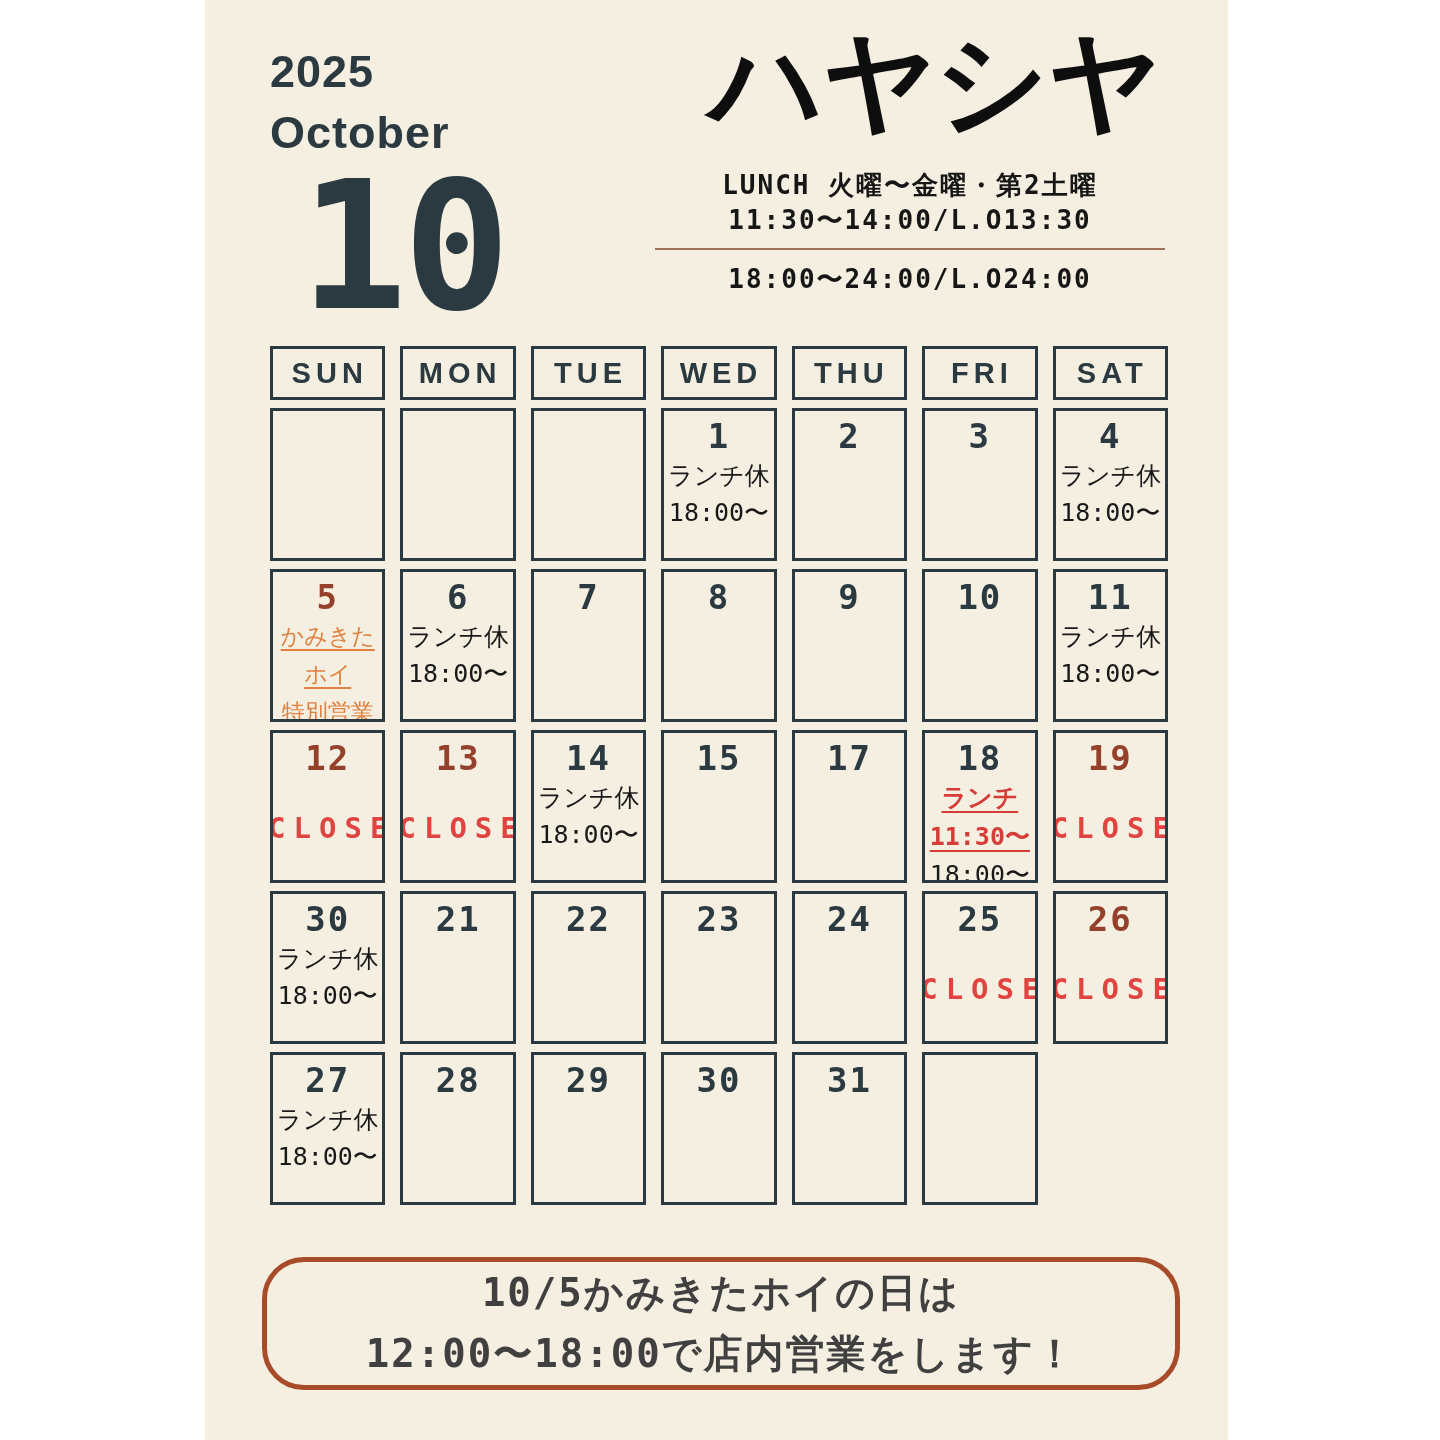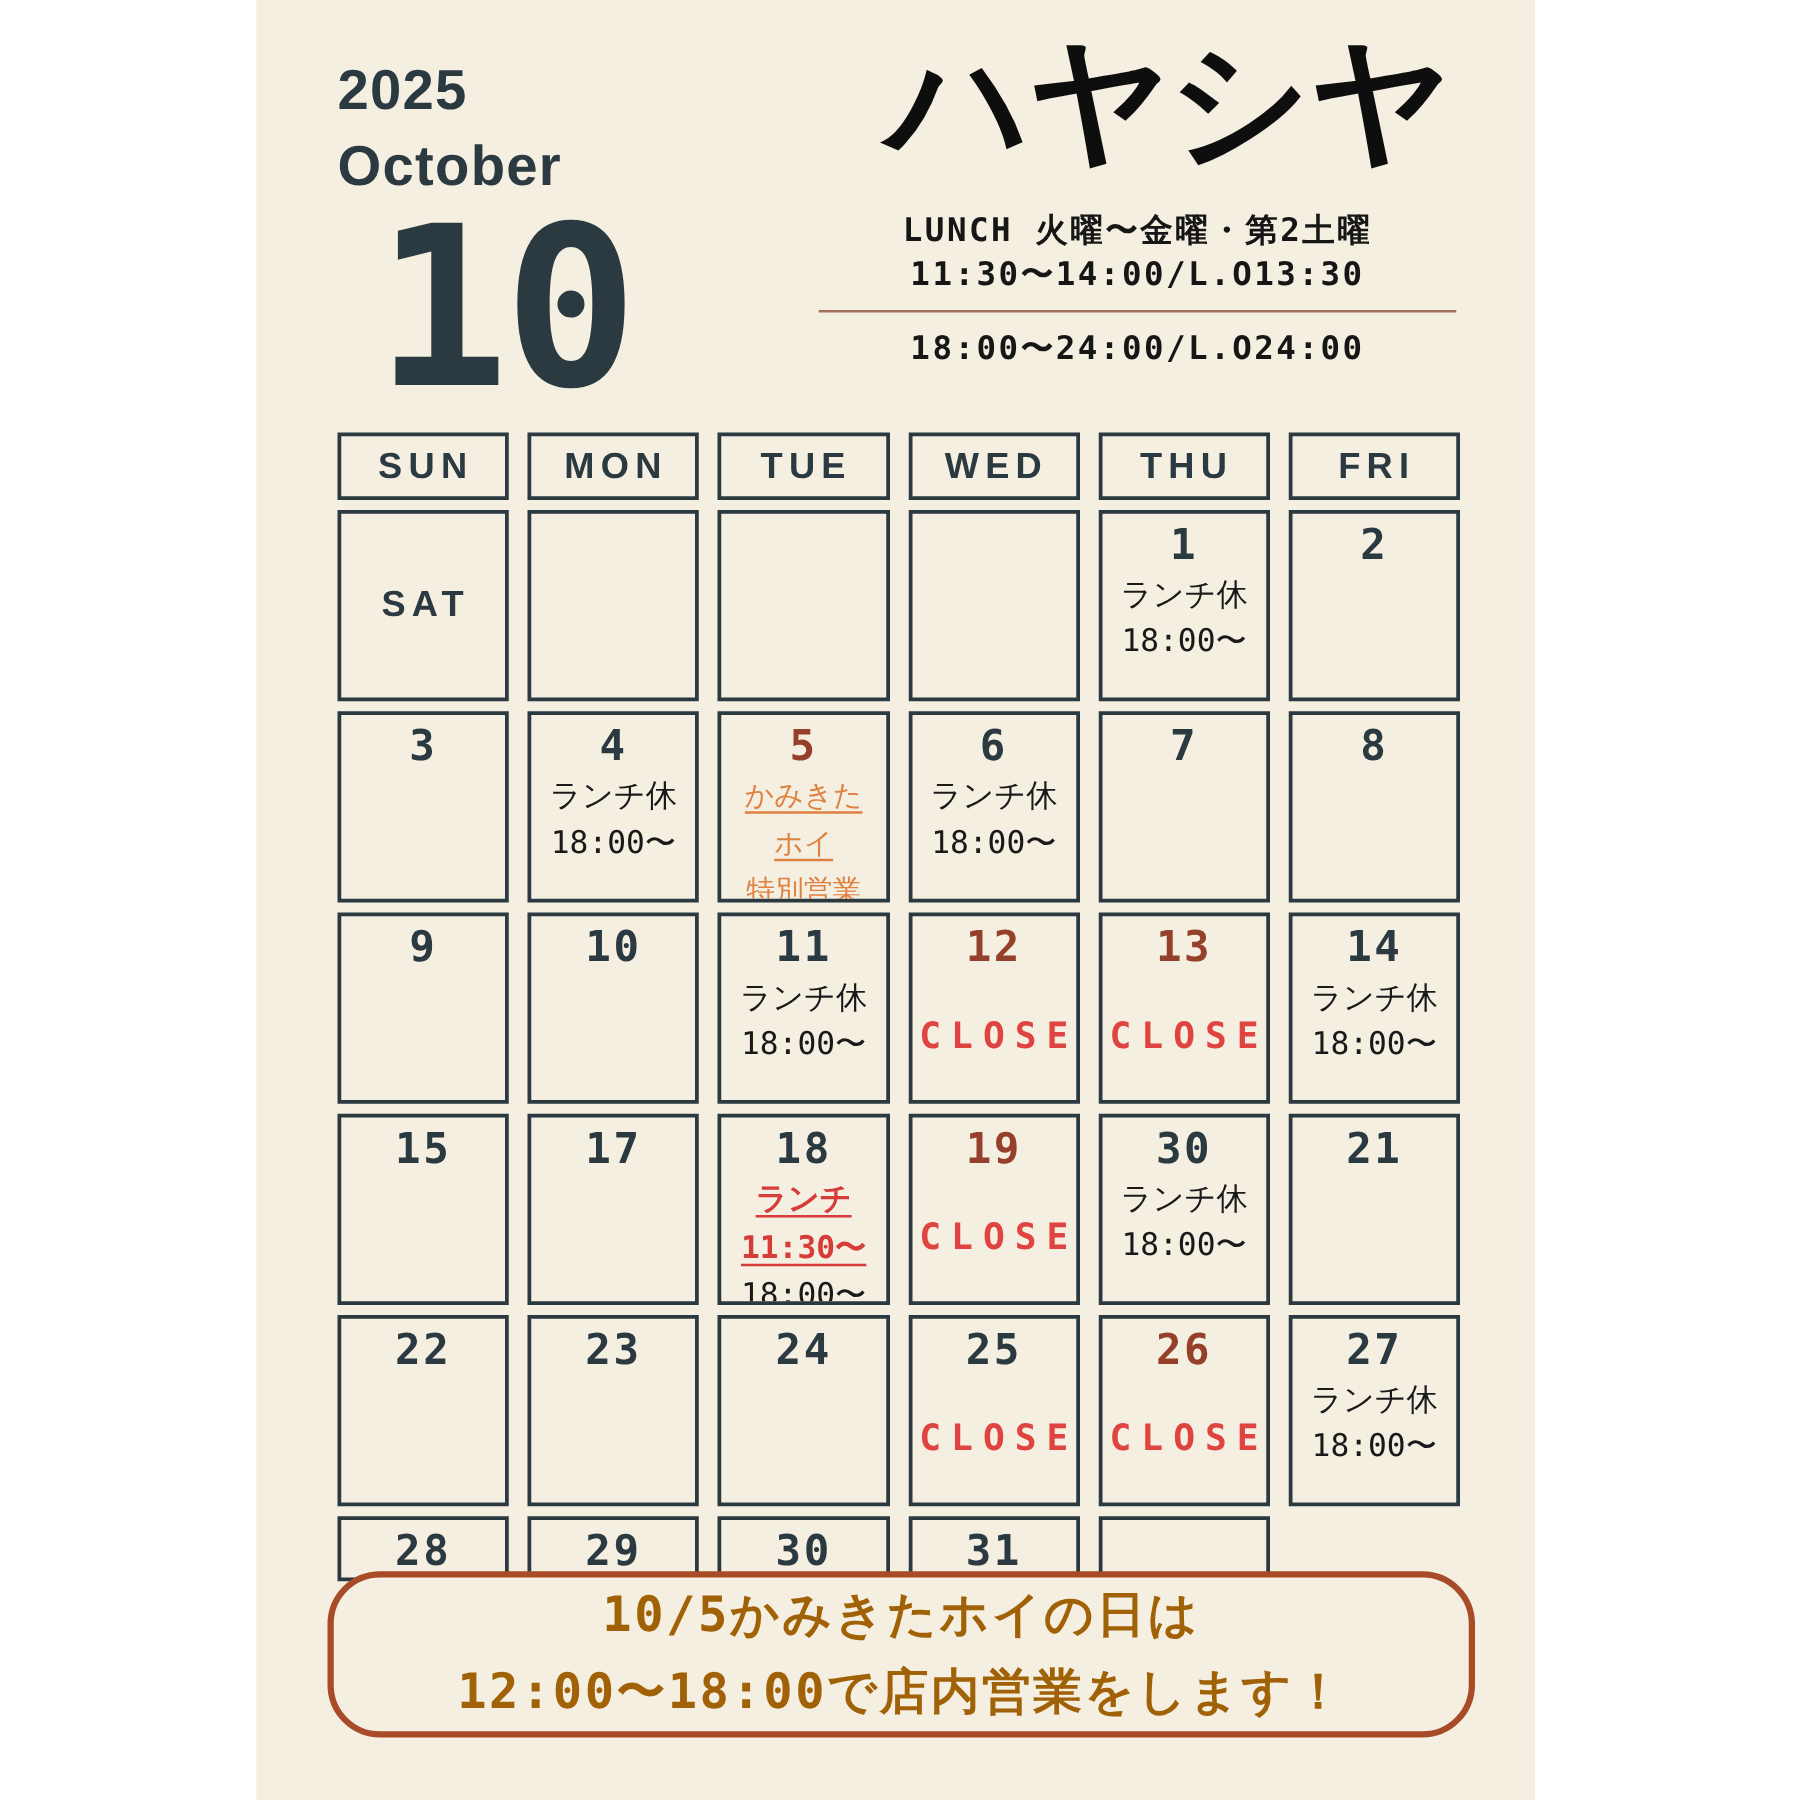--- a/index.html
+++ b/index.html
@@ -22,35 +22,35 @@
   .year-block{position:absolute;left:65px;top:42px;color:var(--ink);font-size:45px;font-weight:600;line-height:1.35;letter-spacing:1px;}
   .big-month{position:absolute;left:95px;top:158px;color:var(--ink);font-size:178px;font-weight:700;line-height:1;font-family:"DejaVu Sans Mono",monospace;letter-spacing:-4px;}
 
   
   .logo{position:absolute;left:455px;top:22px;width:500px;text-align:right;color:#0e0e0e;font-size:112px;font-weight:900;line-height:1.1;font-family:Liberation Serif, serif;letter-spacing:-2px;}
   .hours{position:absolute;left:450px;top:168px;width:510px;text-align:center;color:#161616;}
   .hours .line{font-family:"DejaVu Sans Mono","Liberation Sans",monospace;font-size:26px;font-weight:700;letter-spacing:2px;line-height:35px;}
   .hours .divider{border:none;border-top:2px solid var(--divider);margin:10px 0 12px 0;}
 
   
-  .grid{position:absolute;left:65px;top:346px;width:898px;display:grid;grid-template-columns:repeat(6,1fr);grid-template-rows:54px repeat(5,153px);column-gap:15px;row-gap:8px;}
+  .grid{position:absolute;left:65px;top:346px;width:898px;display:grid;grid-template-columns:repeat(7,1fr);grid-template-rows:54px repeat(5,153px);column-gap:15px;row-gap:8px;}
   .hcell{border:3px solid var(--ink);display:flex;align-items:center;justify-content:center;color:var(--ink);font-size:29px;font-weight:700;letter-spacing:5px;padding-left:4px;}
   .cell{border:3px solid var(--ink);display:flex;flex-direction:column;align-items:center;padding-top:5px;overflow:hidden;}
   .day-num{color:var(--ink);font-size:34px;font-weight:700;letter-spacing:2px;line-height:1.2;font-family:"DejaVu Sans Mono",monospace;}
   .day-num.rust{color:var(--rust-day);}
   .note{color:var(--black);font-size:25px;line-height:1.5;font-family:"DejaVu Sans Mono","Liberation Sans",monospace;font-weight:500;}
   .note:first-of-type{margin-top:8px;}
   .close{color:var(--close-red);font-size:29px;font-weight:700;letter-spacing:8px;margin-top:32px;padding-left:8px;font-family:"DejaVu Sans Mono",monospace;}
   .orange-line{color:var(--orange);font-size:23px;line-height:1.65;text-decoration:underline;text-underline-offset:5px;font-weight:500;}
   .orange-line:first-of-type{margin-top:10px;}
   .red-line{color:var(--red);font-size:25px;line-height:1.55;text-decoration:underline;text-underline-offset:5px;font-weight:700;font-family:"DejaVu Sans Mono","Liberation Sans",monospace;}
   .red-line:first-of-type{margin-top:14px;}
 
   
-  .notice{position:absolute;left:57px;top:1257px;width:918px;height:133px;border:5px solid var(--notice-border);border-radius:42px;display:flex;flex-direction:column;align-items:center;justify-content:center;color:#a16207;background:var(--cream);}
+  .notice{position:absolute;left:57px;top:1257px;width:918px;height:133px;border:5px solid var(--notice-border);border-radius:42px;display:flex;flex-direction:column;align-items:center;justify-content:center;color:#404040;background:var(--cream);}
   .notice .nline{font-size:39px;font-weight:700;letter-spacing:2px;line-height:1.55;font-family:"DejaVu Sans Mono","Liberation Sans",monospace;}
 </style>
 </head>
 <body>
 
 <div class="canvas">
   <div class="page">
 
     <div class="year-block">
       <div>2025</div>

